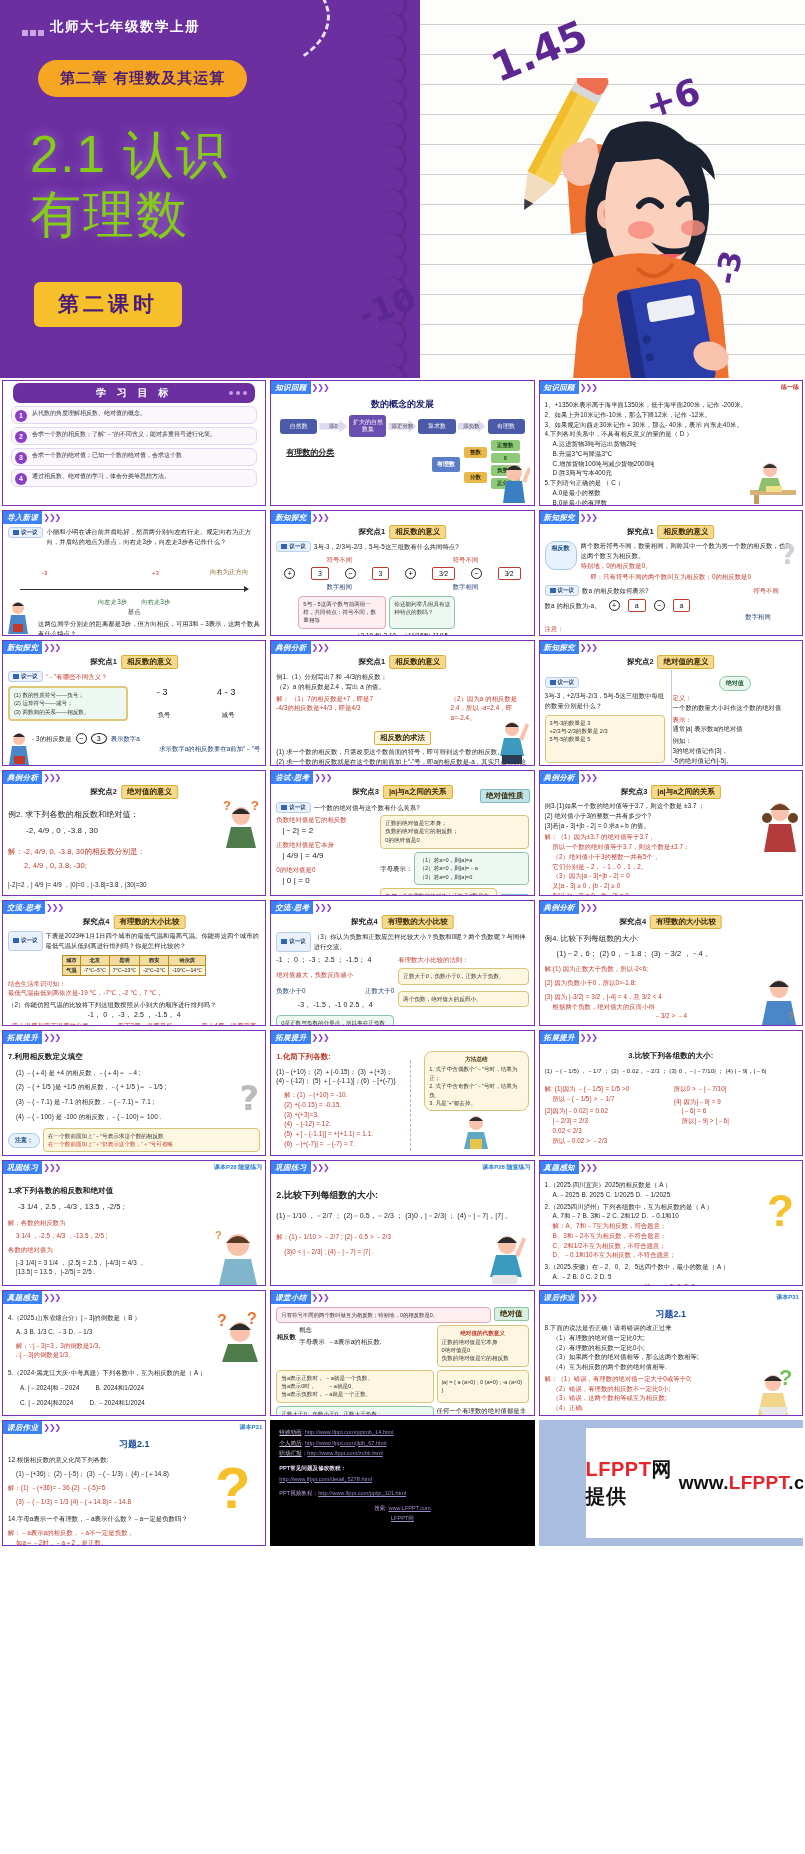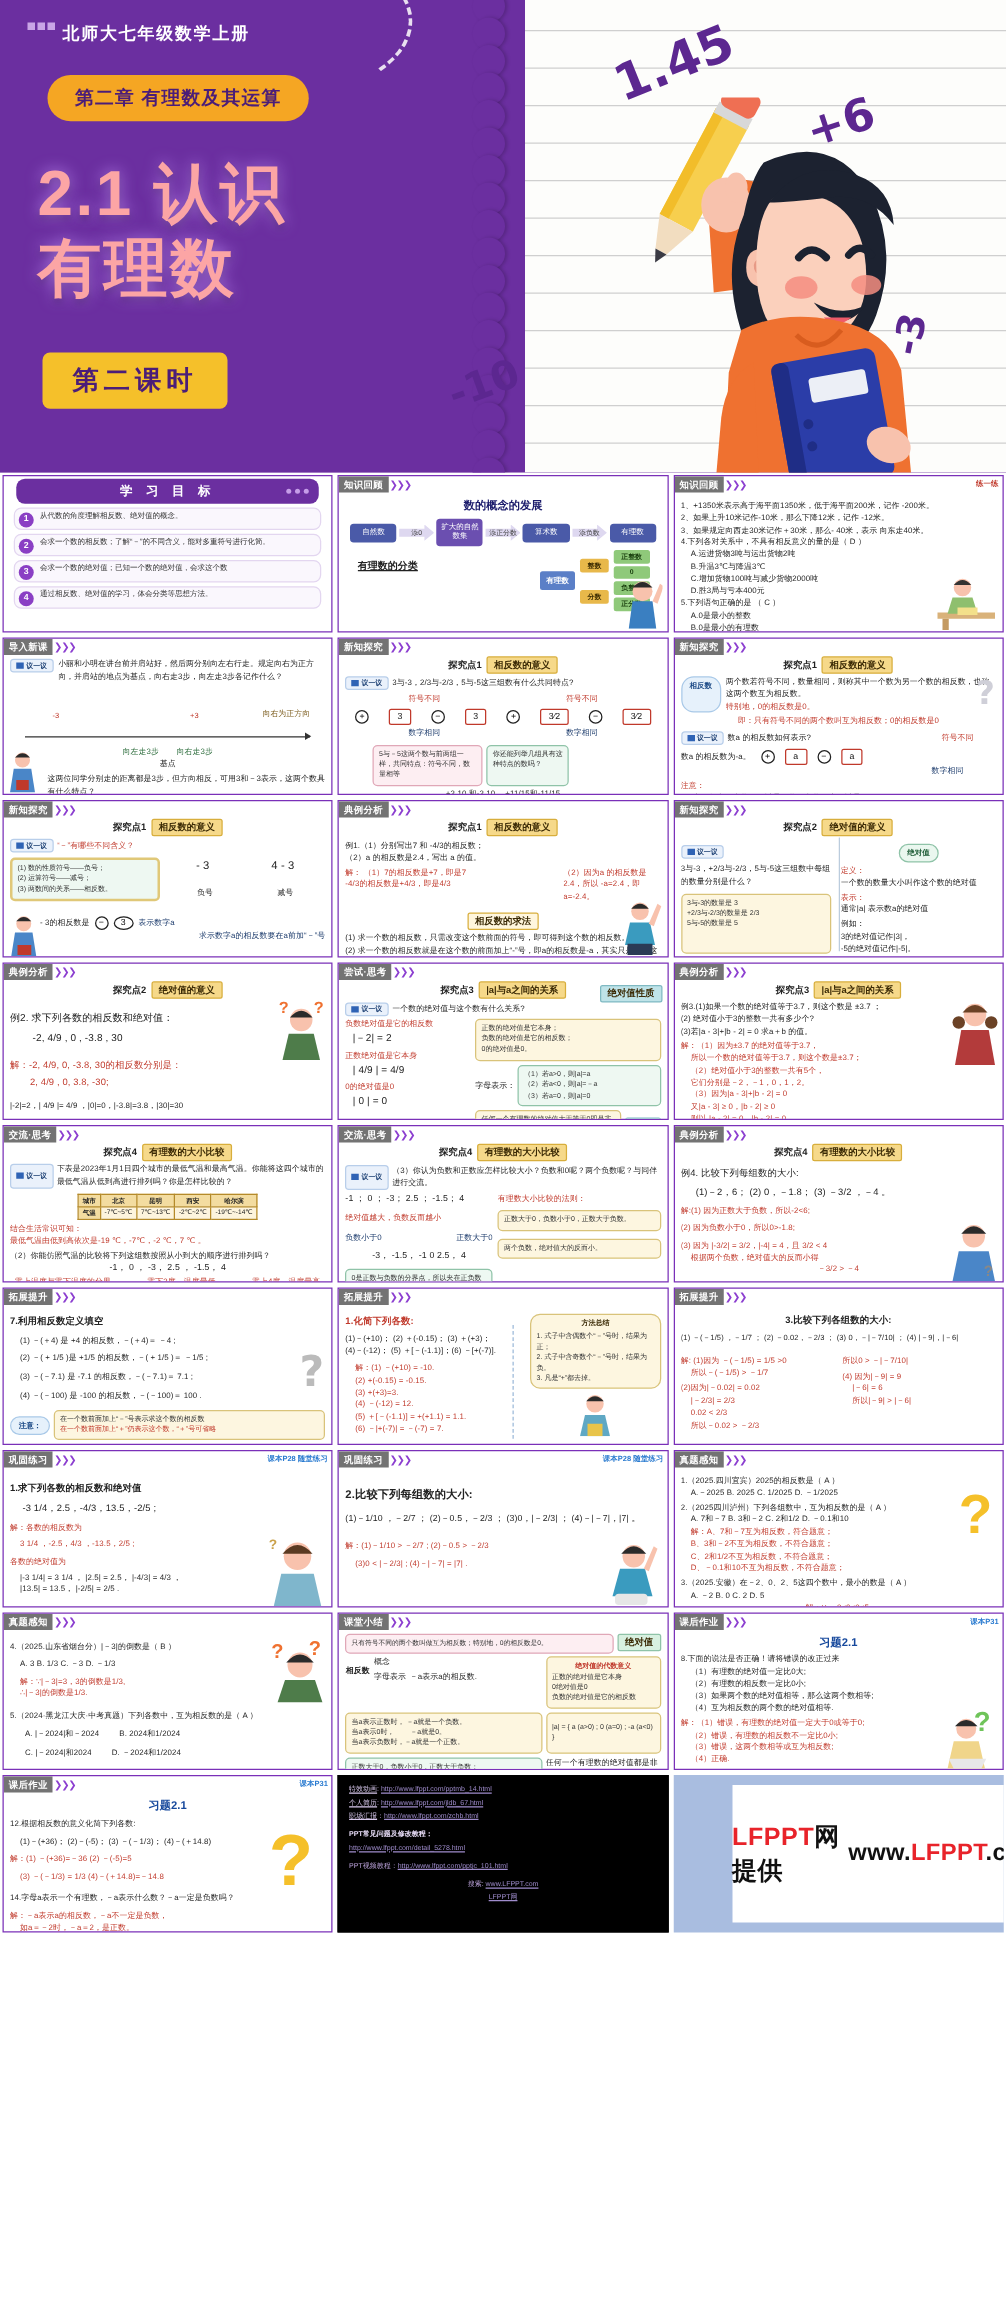--- a/index.html
+++ b/index.html
@@ -28,36 +28,36 @@
   }
   .tear {
     position:absolute; left:378px; top:-8px; width:30px; height:394px; z-index:5;
   }
   .tear i {
     position:absolute; left:0; width:26px; height:26px; border-radius:50%;
     background:#6b2fa0; box-shadow:2px 0 3px rgba(0,0,0,.18);
   }
   .brand-row {
     position:absolute; left:22px; top:18px; z-index:6;
-    display:flex; align-items:flex-start; gap:6px;
+    display:flex; align-items:flex-end; gap:6px;
   }
   .brand-dots { display:flex; gap:2px; }
   .brand-dots i { width:6px; height:6px; background:#c9a5e6; display:block; }
   .brand-text {
     color:#fff; font-size:13.5px; font-weight:bold; letter-spacing:1.5px;
   }
   .chapter-pill {
     position:absolute; left:38px; top:60px; z-index:6;
     background:#f5a623; color:#4b1d78; font-weight:bold;
     font-size:15px; letter-spacing:1px;
     padding:9px 22px; border-radius:20px; white-space:nowrap;
   }
   .title-main {
     position:absolute; left:30px; top:125px; z-index:6;
-    color:#fca5a5; font-size:51px; font-weight:bold; line-height:1.18;
+    color:#84cc16; font-size:51px; font-weight:normal; line-height:1.18;
     letter-spacing:2px;
     text-shadow:0 0 12px rgba(200,150,255,.75), 0 3px 6px rgba(0,0,0,.25);
   }
   .title-main .l2 { display:block; }
   .lesson-pill {
     position:absolute; left:34px; top:282px; z-index:6;
     background:#f5c02a; color:#4b1d78; font-weight:bold;
     font-size:21px; letter-spacing:4px;
     padding:8px 24px 9px 24px; border-radius:6px;
   }
@@ -101,23 +101,23 @@
     gap:2px;
     margin-left:39px;
   }
   .logo-l1 { font-size:20px; font-weight:bold; color:#111; letter-spacing:.5px; }
   .logo-l1 .r { color:#e8232a; }
   .logo-l2 { font-size:19px; font-weight:bold; color:#111; letter-spacing:.3px; }
   .logo-l2 .r { color:#e8232a; }
 
   .tag {
     position:absolute; left:0; top:0; height:13px;
-    background:#737373; color:#fff; font-size:7.5px; font-weight:bold;
+    background:#3b82f6; color:#fff; font-size:7.5px; font-weight:bold;
     padding:0 4px; display:flex; align-items:center; letter-spacing:.3px;
-    z-index:3; white-space:nowrap;
+    z-index:3; white-space:nowrap;font-style:italic;
   }
   .tag::after {
     content:"❯❯❯"; position:absolute; left:100%; top:0; height:13px;
     display:flex; align-items:center; color:#8c3fd0; font-size:8px;
     margin-left:1px; letter-spacing:-1px;
   }
   .corner-note {
     position:absolute; right:3px; top:2px; font-size:6px; color:#2a7bd0;
     font-weight:bold; z-index:3;
   }

